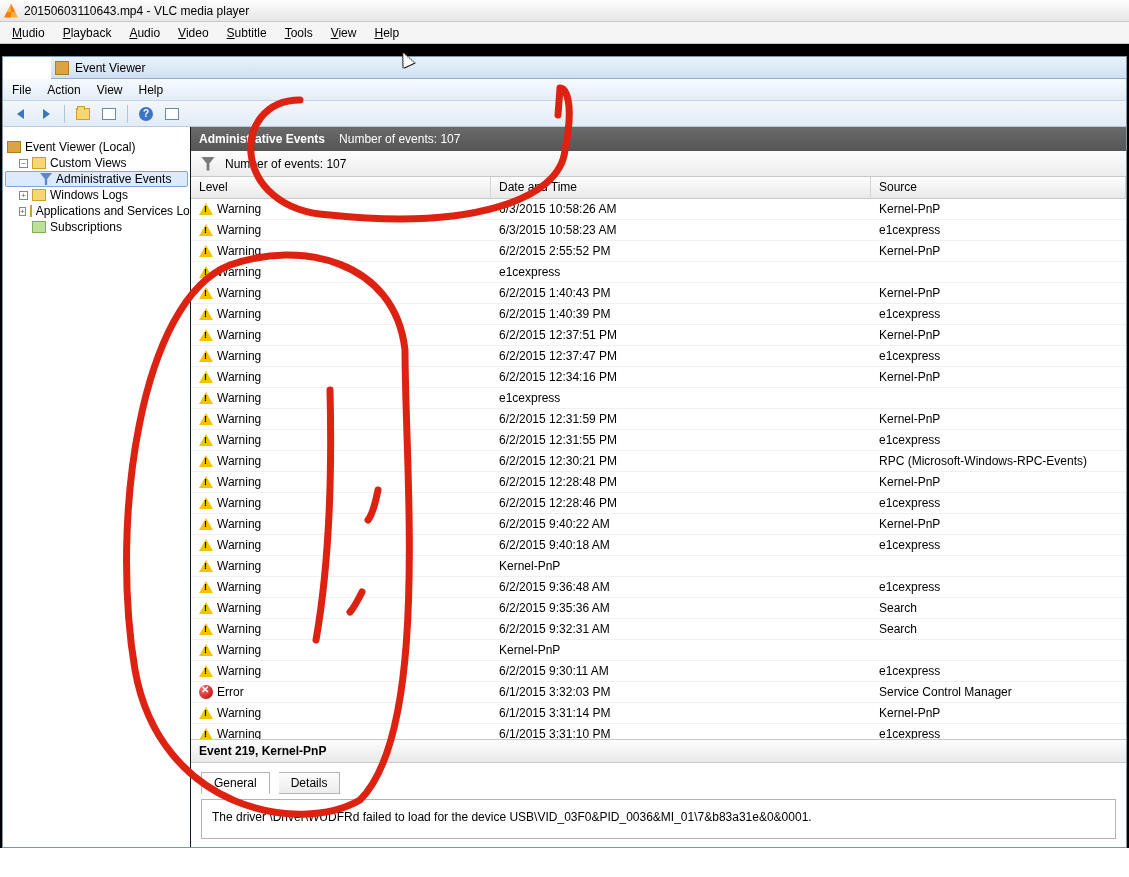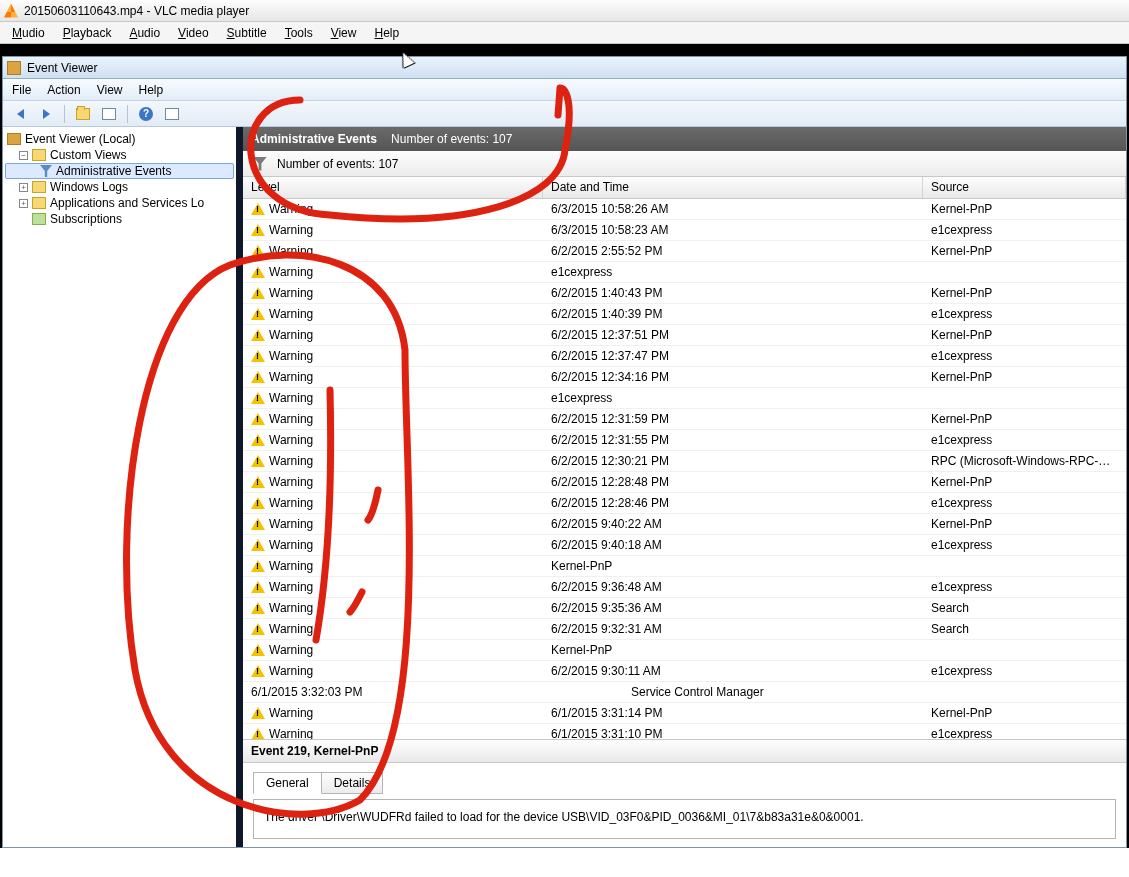--- a/index.html
+++ b/index.html
@@ -52,20 +52,21 @@
     border: 1px solid #7a97b0;
   }
   .ev-titlebar {
     height: 22px;
     background: linear-gradient(#eaf2fb,#cfe0f4);
     border-bottom: 1px solid #94adc9;
     display: flex;
     align-items: center;
     padding-left: 4px;
     gap: 6px;
+    margin-left: 48px;
   }
   .ev-title-icon {
     width: 14px; height: 14px;
     background: #d9a441;
     border: 1px solid #b07c1f;
   }
   .ev-menubar {
     height: 22px;
     background: linear-gradient(#f7fbff,#e3edf7);
     border-bottom: 1px solid #c4d4e6;
@@ -98,23 +99,23 @@
   .icon-square{width:14px;height:12px;border:1px solid #6a8aa8;background:#fff;}
   .icon-help{width:14px;height:14px;border-radius:50%;background:#3a76c4;color:#fff;font-size:10px;font-weight:bold;line-height:14px;text-align:center;}
   .icon-folder{width:14px;height:12px;background:#f7d774;border:1px solid #c9a227;position:relative;}
   .icon-folder::before{content:"";position:absolute;top:-3px;left:0;width:6px;height:3px;background:#f7d774;border:1px solid #c9a227;border-bottom:none;}
   
   .ev-body {
     display: flex;
     height: 720px;
   }
   .ev-tree {
-    width: 240px;
-    border-right: 7px solid #0f172a;
-    padding: 4px 2px;
+    width: 188px;
+    border-right: 1px solid #0f172a;
+    padding: 12px 2px;
     background:#fff;
   }
   .tree-row {
     display:flex; align-items:center; gap:4px;
     padding:1px 2px;
     white-space:nowrap;
     cursor:default;
   }
   .tree-row.indent1{padding-left:14px;}
   .tree-row.indent2{padding-left:34px;}
@@ -180,21 +181,21 @@
   }
   .err-circ::after{content:"✕";position:absolute;left:2px;top:-1px;font-size:10px;color:#fff;font-weight:bold;}
   
   .detail-header{
     padding:4px 8px;
     background:linear-gradient(#fdfdfd,#e9e9e9);
     border-bottom:1px solid #c8c8c8;
     font-weight:bold;
   }
   .detail-body{padding:8px 10px;}
-  .tabs{display:flex;gap:0;margin-bottom:6px;}
+  .tabs{display:flex;gap:9px;margin-bottom:6px;}
   .tab{
     padding:3px 12px;
     border:1px solid #b4b4b4;
     background:linear-gradient(#fdfdfd,#ececec);
     position:relative;top:1px;
   }
   .tab.active{background:#fff;border-bottom-color:#fff;}
   .tab:not(.active){border-left:none;}
   .detail-box{
     border:1px solid #b4b4b4;
@@ -473,20 +474,23 @@
               <div class="c-source">Kernel-PnP</div>
             </div>
             <div class="ev-row">
               <div class="c-level"><span class="lvl-icon">
                   <span class="warn-tri"></span>
                 </span><span>Warning</span></div>
               <div class="c-date">6/2/2015 9:30:11 AM</div>
               <div class="c-source">e1cexpress</div>
             </div>
             <div class="ev-row">
+              <div class="c-level"><span class="lvl-icon">
+                  <span class="err-circ"></span>
+                </span><span>Error</span></div>
               <div class="c-date">6/1/2015 3:32:03 PM</div>
               <div class="c-source">Service Control Manager</div>
             </div>
             <div class="ev-row">
               <div class="c-level"><span class="lvl-icon">
                   <span class="warn-tri"></span>
                 </span><span>Warning</span></div>
               <div class="c-date">6/1/2015 3:31:14 PM</div>
               <div class="c-source">Kernel-PnP</div>
             </div>

